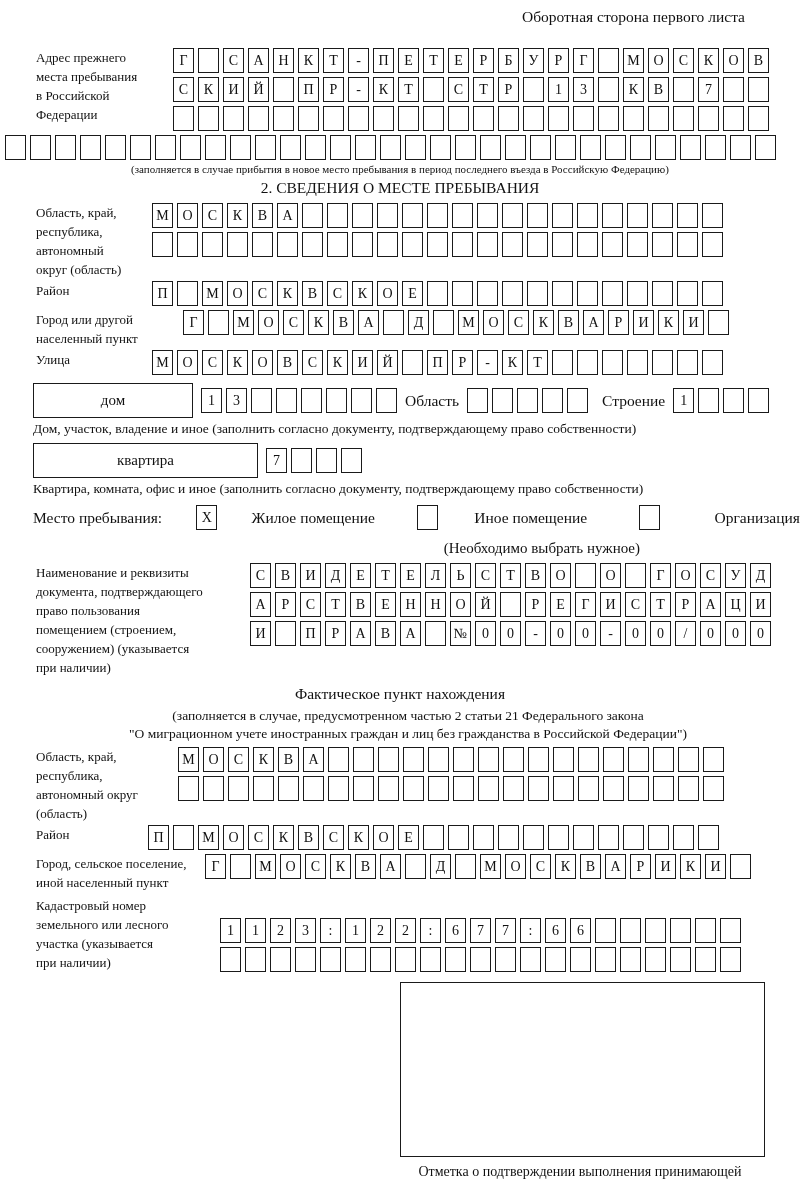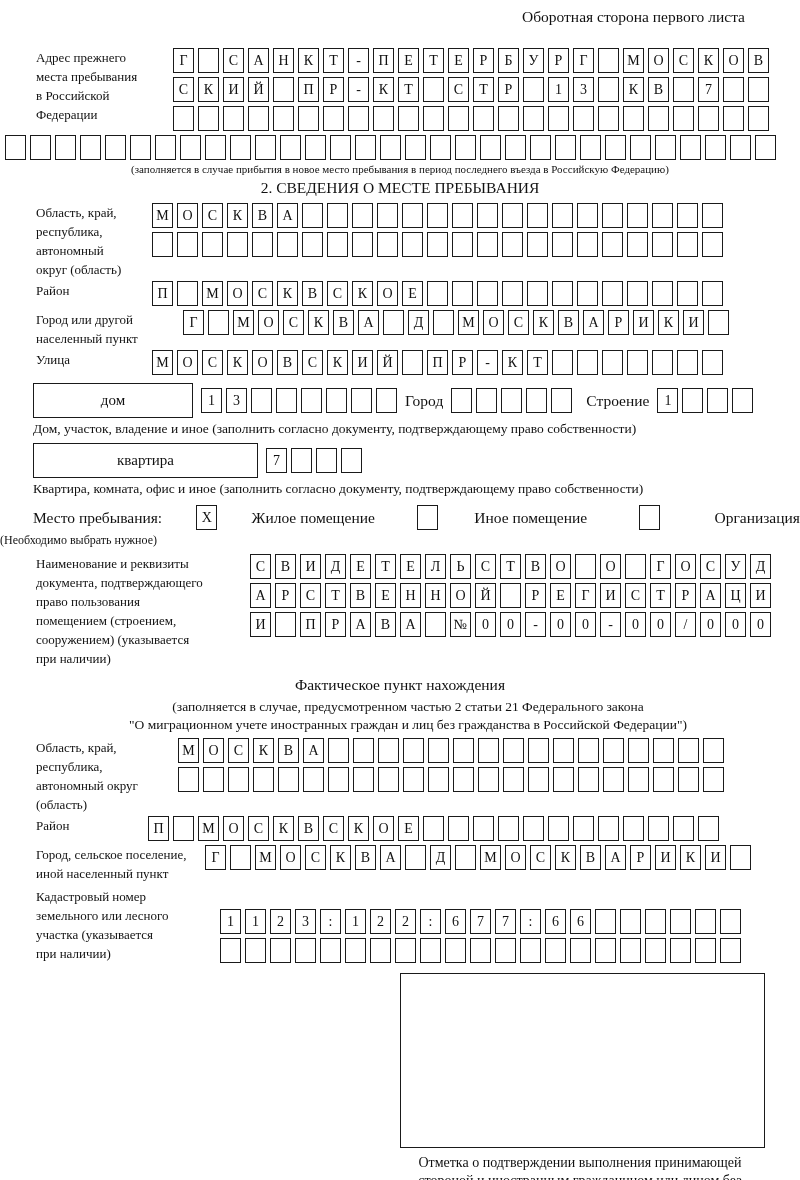--- a/index.html
+++ b/index.html
@@ -25,21 +25,21 @@
   }
   .inline-lbl { font-size:15.5px; line-height:25px; }
   .note { font-size:11px; text-align:center; margin-top:3px; }
   .lnote { font-size:13.5px; margin:3px 0 0 33px; }
   .stitle { font-size:15.5px; font-weight:normal; text-align:center; }
   .w173{width:173px} .w152{width:152px} .w183{width:183px} .w250{width:250px}
   .w178{width:178px} .w148{width:148px} .w205{width:205px} .w220{width:220px}
   .mt4{margin-top:4px} .mt6{margin-top:6px} .mt8{margin-top:8px} .mt2{margin-top:2px}
   .domrow { display:flex; margin:8px 0 0 33px; align-items:center; }
   .mestorow { display:flex; margin:8px 0 0 33px; align-items:center;justify-content:space-between; }
-  .mestonote { width:640px; text-align:left; font-size:12px; margin-top:3px; }
+  .mestonote { width:640px; text-align:right; font-size:15px; margin-top:10px; }
   .factnote { font-size:13.5px; text-align:center; line-height:18px;margin-left:16px; }
   .stampbox { margin:10px 0 0 400px; width:365px; height:175px; border:1.5px solid #1a1a1a; }
   .stampnote {
     margin:6px 0 0 370px; width:420px; font-size:14px; line-height:17.5px;
     text-align:center; white-space:pre-line;
   }
 </style>
 </head>
 <body>
 
@@ -325,21 +325,21 @@
   <div class="cellrow" style="margin-left:8px">
       <div class="cell">1</div>
       <div class="cell">3</div>
       <div class="cell"></div>
       <div class="cell"></div>
       <div class="cell"></div>
       <div class="cell"></div>
       <div class="cell"></div>
       <div class="cell"></div>
     </div>
-  <div class="inline-lbl" style="margin:0 8px 0 8px">Город</div>
+  <div class="inline-lbl" style="margin:0 8px 0 8px">Область</div>
   <div class="cellrow">
       <div class="cell"></div>
       <div class="cell"></div>
       <div class="cell"></div>
       <div class="cell"></div>
       <div class="cell"></div>
     </div>
   <div class="inline-lbl" style="margin:0 8px 0 14px">Строение</div>
   <div class="cellrow">
       <div class="cell">1</div>

